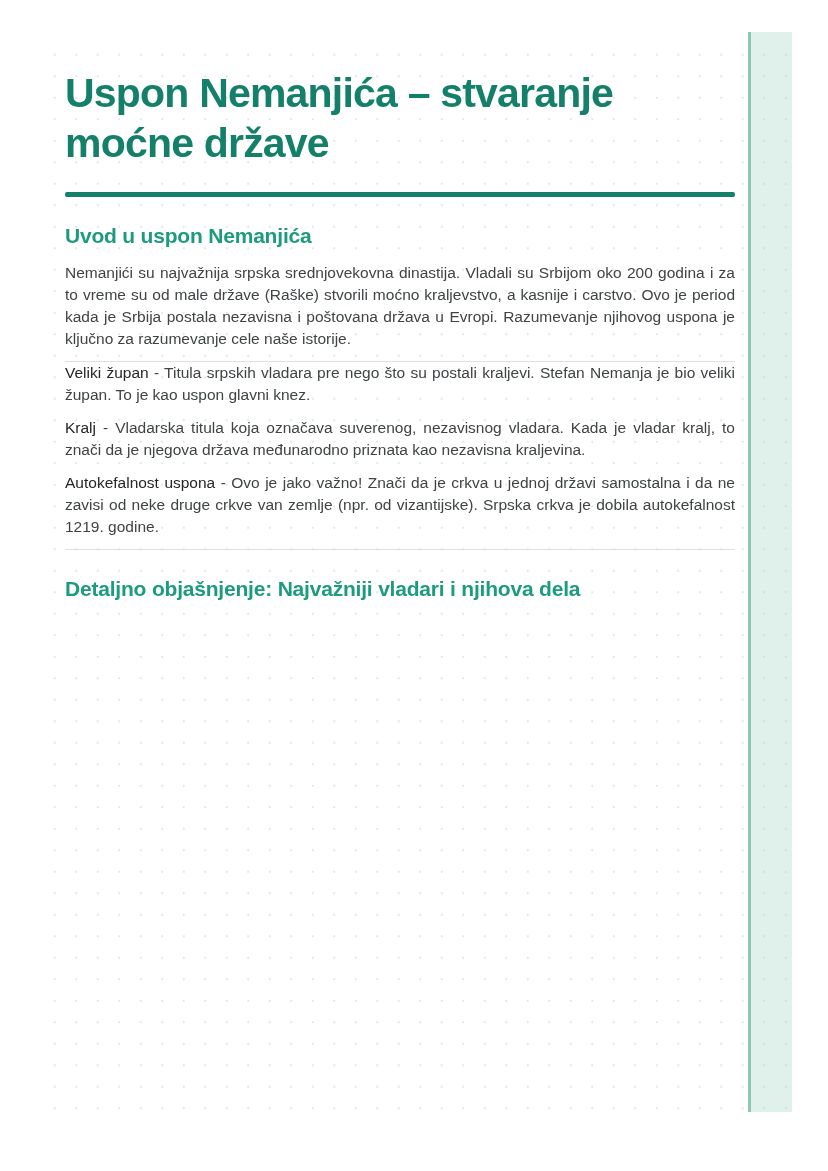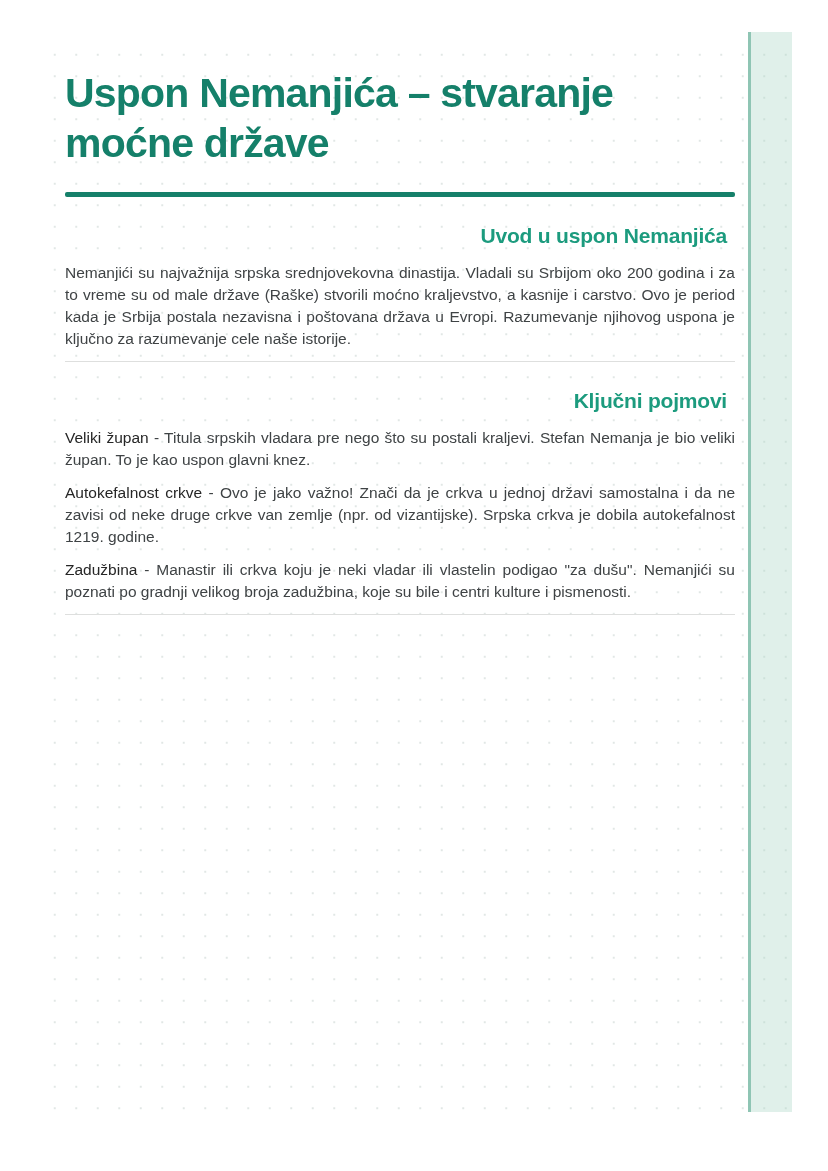--- a/index.html
+++ b/index.html
@@ -46,27 +46,26 @@
     letter-spacing:-0.8px;
     color:var(--accent);
   }
   .rule{
     margin-top:24px;margin-bottom:8px;
     height:5px;width:670px;
     background:var(--accent);
     border-radius:2px;
   }
   section h2{
-    margin:26px 8px 13px;
+    margin:26px 0 13px;
     font-size:21px;
     line-height:26px;
     font-weight:700;
     letter-spacing:-0.2px;
     color:var(--accent2);
-    text-align:right;
   }
   section p{
     margin:0 0 11px;
     font-size:15.5px;
     line-height:22px;
     color:var(--body-text);
     text-align:justify;
   }
   section p .term{
     font-weight:400;
@@ -99,33 +98,33 @@
     <div id="sections">
   <section>
     <h2>Uvod u uspon Nemanjića</h2>
     <div class="paras">
   <p><span class="ptext">Nemanjići su najvažnija srpska srednjovekovna dinastija. Vladali su Srbijom oko 200 godina i za to vreme su od male države (Raške) stvorili moćno kraljevstvo, a kasnije i carstvo. Ovo je period kada je Srbija postala nezavisna i poštovana država u Evropi. Razumevanje njihovog uspona je ključno za razumevanje cele naše istorije.</span></p>
 </div>
     <div class="divider"></div>
   </section>
 
   <section>
-    <h2>Ključni pojmovi</h2>
     <div class="paras">
   <p><strong class="term">Veliki župan</strong><span class="ptext"> - Titula srpskih vladara pre nego što su postali kraljevi. Stefan Nemanja je bio veliki župan. To je kao uspon glavni knez.</span></p>
 
+  <p><strong class="term">Kralj</strong><span class="ptext"> - Vladarska titula koja označava suverenog, nezavisnog vladara. Kada je vladar kralj, to znači da je njegova država međunarodno priznata kao nezavisna kraljevina.</span></p>
 
-  <p><strong class="term">Autokefalnost crkve</strong><span class="ptext"> - Ovo je jako važno! Znači da je crkva u jednoj državi samostalna i da ne zavisi od neke druge crkve van zemlje (npr. od vizantijske). Srpska crkva je dobila autokefalnost 1219. godine.</span></p>
+  <p><strong class="term">Autokefalnost uspona</strong><span class="ptext"> - Ovo je jako važno! Znači da je crkva u jednoj državi samostalna i da ne zavisi od neke druge crkve van zemlje (npr. od vizantijske). Srpska crkva je dobila autokefalnost 1219. godine.</span></p>
 
 
-  <p><strong class="term">Zadužbina</strong><span class="ptext"> - Manastir ili crkva koju je neki vladar ili vlastelin podigao "za dušu". Nemanjići su poznati po gradnji velikog broja zadužbina, koje su bile i centri kulture i pismenosti.</span></p>
 </div>
     <div class="divider"></div>
   </section>
 
   <section>
+    <h2>Detaljno objašnjenje: Najvažniji vladari i njihova dela</h2>
 
   </section>
 </div>
   </div>
 
   <div class="footer">(c) Knowunity 2025</div>
 </div>
 
 </body></html>

